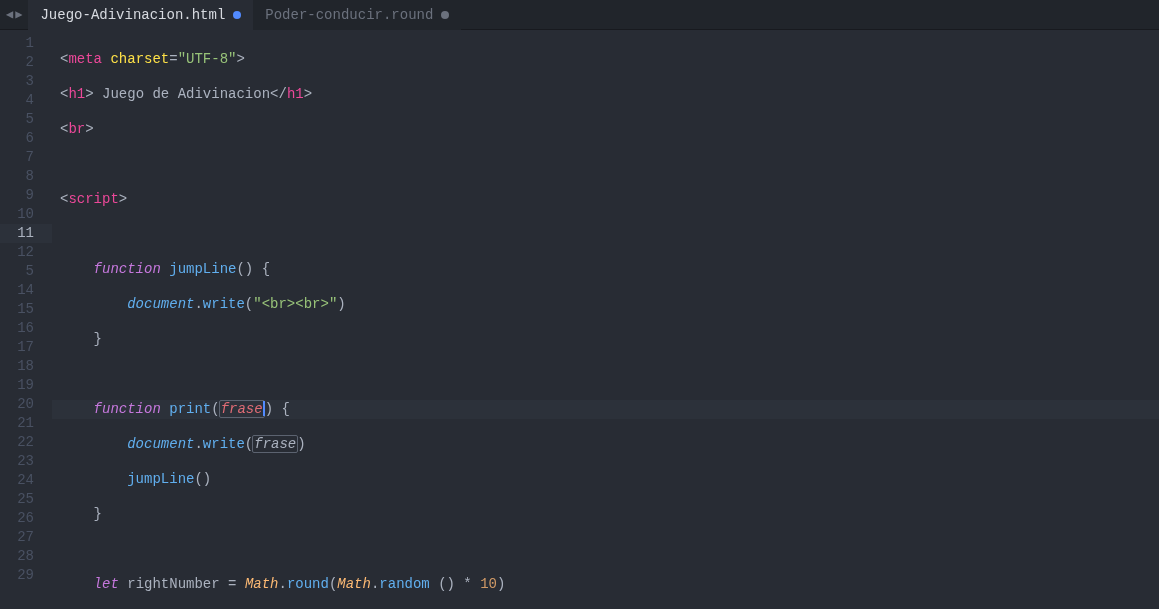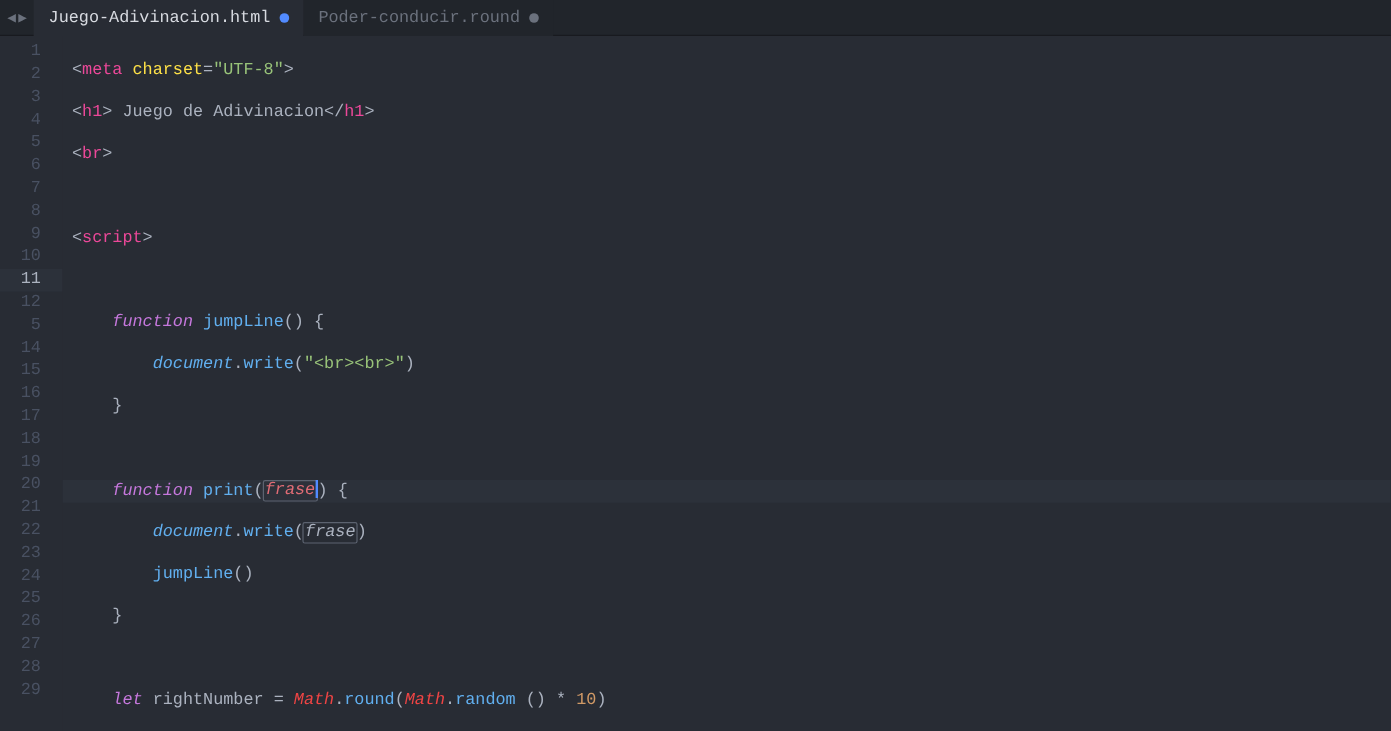--- a/index.html
+++ b/index.html
@@ -91,21 +91,21 @@
     background: #2c313a;
   }
   .punct, .op { color: #abb2bf; }
   .tagp { color: #abb2bf; }
   .tagn { color: #ec4899; }
   .attr { color: #fde047; }
   .str  { color: #98c379; }
   .kw   { color: #c678dd; font-style: italic; }
   .fn   { color: #61afef; }
   .obj  { color: #61afef; font-style: italic; }
-  .objn { color: #ef4444; font-style: italic; }
+  .objn { color: #fdba74; font-style: italic; }
   .var  { color: #abb2bf; }
   .prm  { color: #e06c75; font-style: italic; }
   .num  { color: #d19a66; }
   .text { color: #abb2bf; text-align: center; }
   .hl {
     border: 1px solid #5c6370;
     border-radius: 2px;
     padding: 0 1px;
     margin: 0 -1px;
     font-style: italic;

